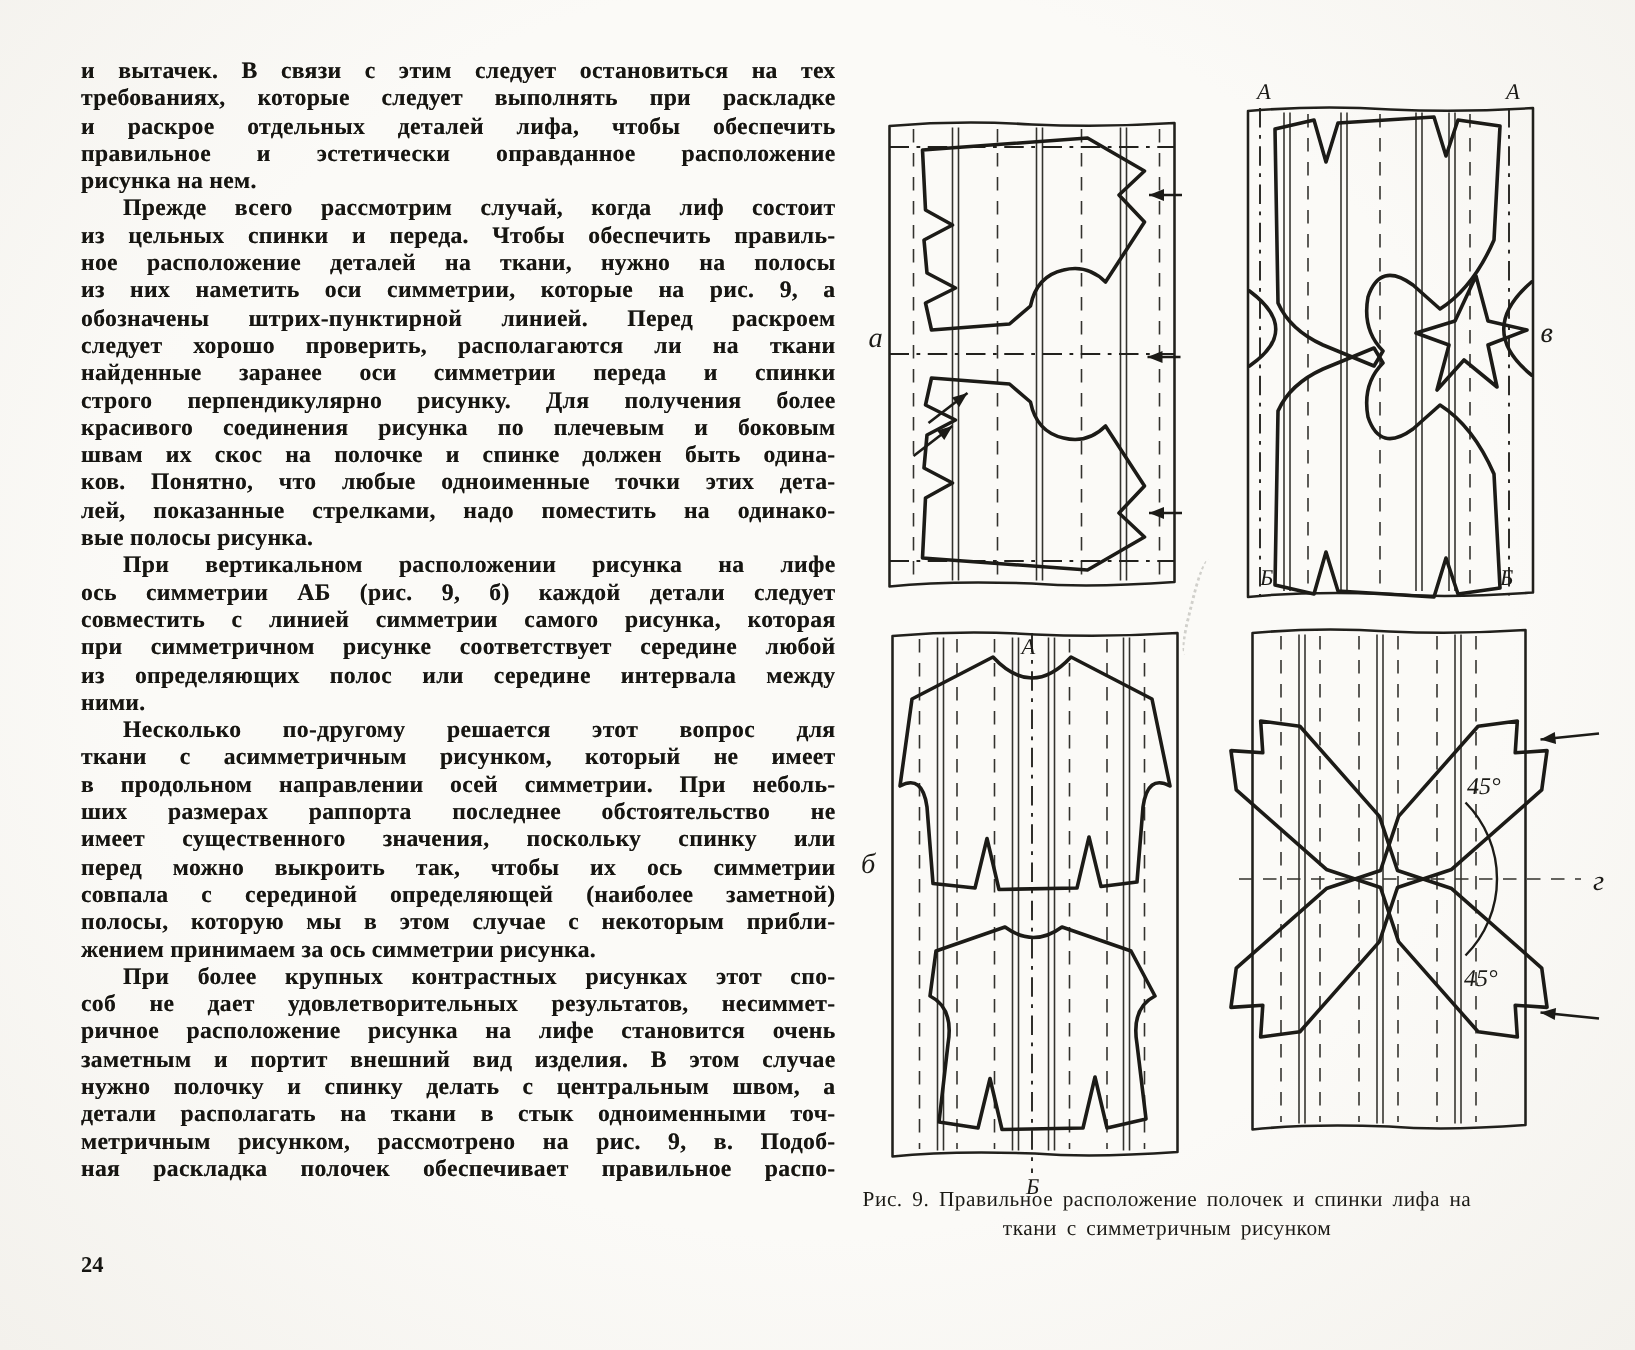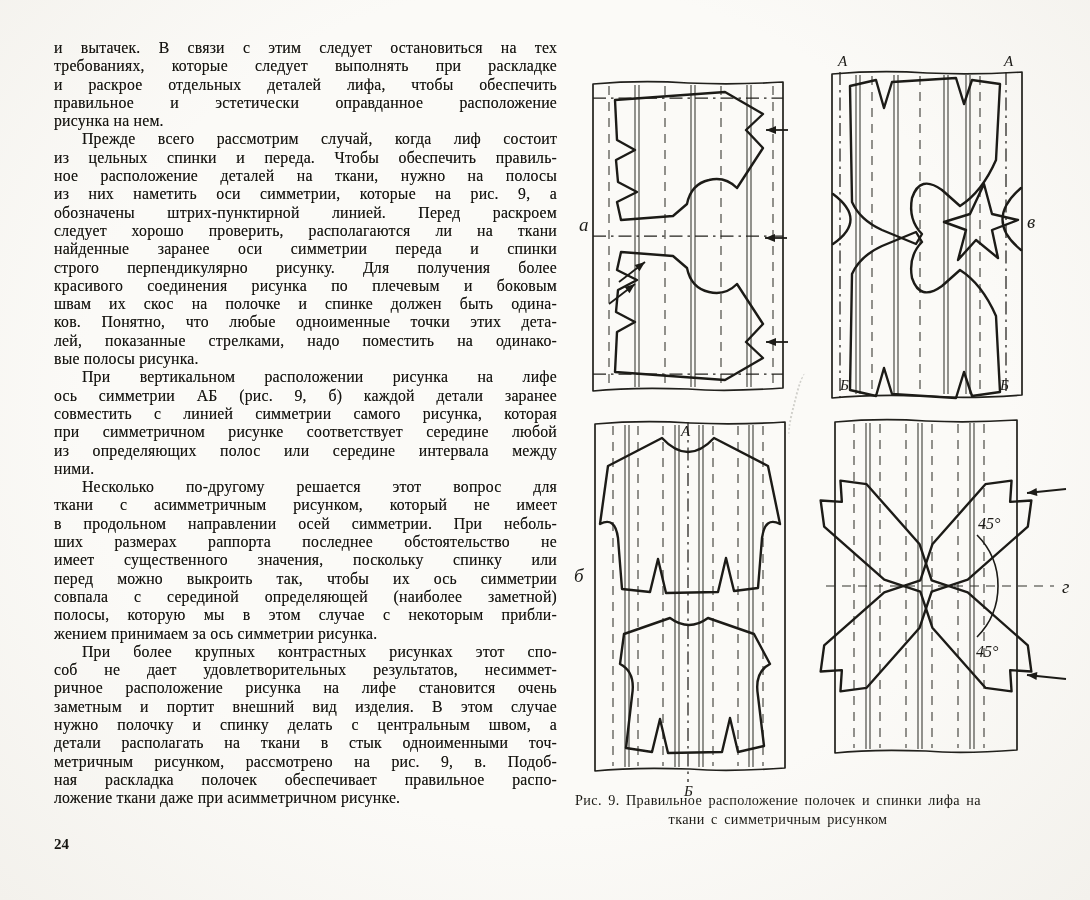--- a/index.html
+++ b/index.html
@@ -6,21 +6,21 @@
   body{width:1090px;height:900px;overflow:hidden;
        background:#ffffff;font-family:"Liberation Serif","DejaVu Serif",serif;}
   #page{position:relative;width:1090px;height:900px;
         background:radial-gradient(ellipse at 50% 45%, #fbfaf7 60%, #f3f1ec 100%);
         color:#181714;}
   
   #text-column{position:absolute;left:54px;top:39px;width:503px;}
   .para{margin:0;}
   .line{height:18.3px;line-height:18.3px;font-size:15.8px;letter-spacing:.2px;
         white-space:nowrap;text-align:justify;text-align-last:justify;
-        color:#161511;text-shadow:0 0 .4px rgba(20,19,15,.55);}
+        color:#161511;text-shadow:0 0 .4px rgba(20,19,15,.55);font-weight:bold;}
   .line.end{text-align-last:left;white-space:normal;}
   .para.indent .line:first-child{text-indent:28px;}
   #page-number{position:absolute;left:54px;top:836px;font-size:15px;font-weight:bold;
                color:#161511;}
   
   svg{position:absolute;overflow:visible;}
   .fab{fill:none;stroke:#21201c;stroke-width:1.7;stroke-linejoin:round;}
   .stripe{stroke:#33322d;stroke-width:1.05;fill:none;}
   .stripe.dash{stroke-dasharray:9 7;}
   .axis{stroke:#22211d;stroke-width:1.25;fill:none;stroke-dasharray:13 5 2.5 5;}
@@ -60,21 +60,21 @@
         <div class="line">найденные заранее оси симметрии переда и спинки</div>
         <div class="line">строго перпендикулярно рисунку. Для получения более</div>
         <div class="line">красивого соединения рисунка по плечевым и боковым</div>
         <div class="line">швам их скос на полочке и спинке должен быть одина-</div>
         <div class="line">ков. Понятно, что любые одноименные точки этих дета-</div>
         <div class="line">лей, показанные стрелками, надо поместить на одинако-</div>
         <div class="line end">вые полосы рисунка.</div>
       </div>
       <div class="para indent">
         <div class="line">При вертикальном расположении рисунка на лифе</div>
-        <div class="line">ось симметрии АБ (рис. 9, б) каждой детали заранее</div>
+        <div class="line">ось симметрии АБ (рис. 9, б) каждой детали следует</div>
         <div class="line">совместить с линией симметрии самого рисунка, которая</div>
         <div class="line">при симметричном рисунке соответствует середине любой</div>
         <div class="line">из определяющих полос или середине интервала между</div>
         <div class="line end">ними.</div>
       </div>
       <div class="para indent">
         <div class="line">Несколько по-другому решается этот вопрос для</div>
         <div class="line">ткани с асимметричным рисунком, который не имеет</div>
         <div class="line">в продольном направлении осей симметрии. При неболь-</div>
         <div class="line">ших размерах раппорта последнее обстоятельство не</div>
@@ -86,21 +86,20 @@
       </div>
       <div class="para indent">
         <div class="line">При более крупных контрастных рисунках этот спо-</div>
         <div class="line">соб не дает удовлетворительных результатов, несиммет-</div>
         <div class="line">ричное расположение рисунка на лифе становится очень</div>
         <div class="line">заметным и портит внешний вид изделия. В этом случае</div>
         <div class="line">нужно полочку и спинку делать с центральным швом, а</div>
         <div class="line">детали располагать на ткани в стык одноименными точ-</div>
         <div class="line">метричным рисунком, рассмотрено на рис. 9, в. Подоб-</div>
         <div class="line">ная раскладка полочек обеспечивает правильное распо-</div>
-        <div class="line end">ложение ткани даже при асимметричном рисунке.</div>
       </div>
     </div>
 
   <div id="page-number">24</div>
 
   <div class="smudge"></div>
 
   <svg id="fig-a" style="left:575px;top:68px" width="215" height="335" viewBox="0 0 215 335">
     <g id="deco-a">
         <line class="stripe dash" x1="34" y1="18" x2="34" y2="318"></line>

